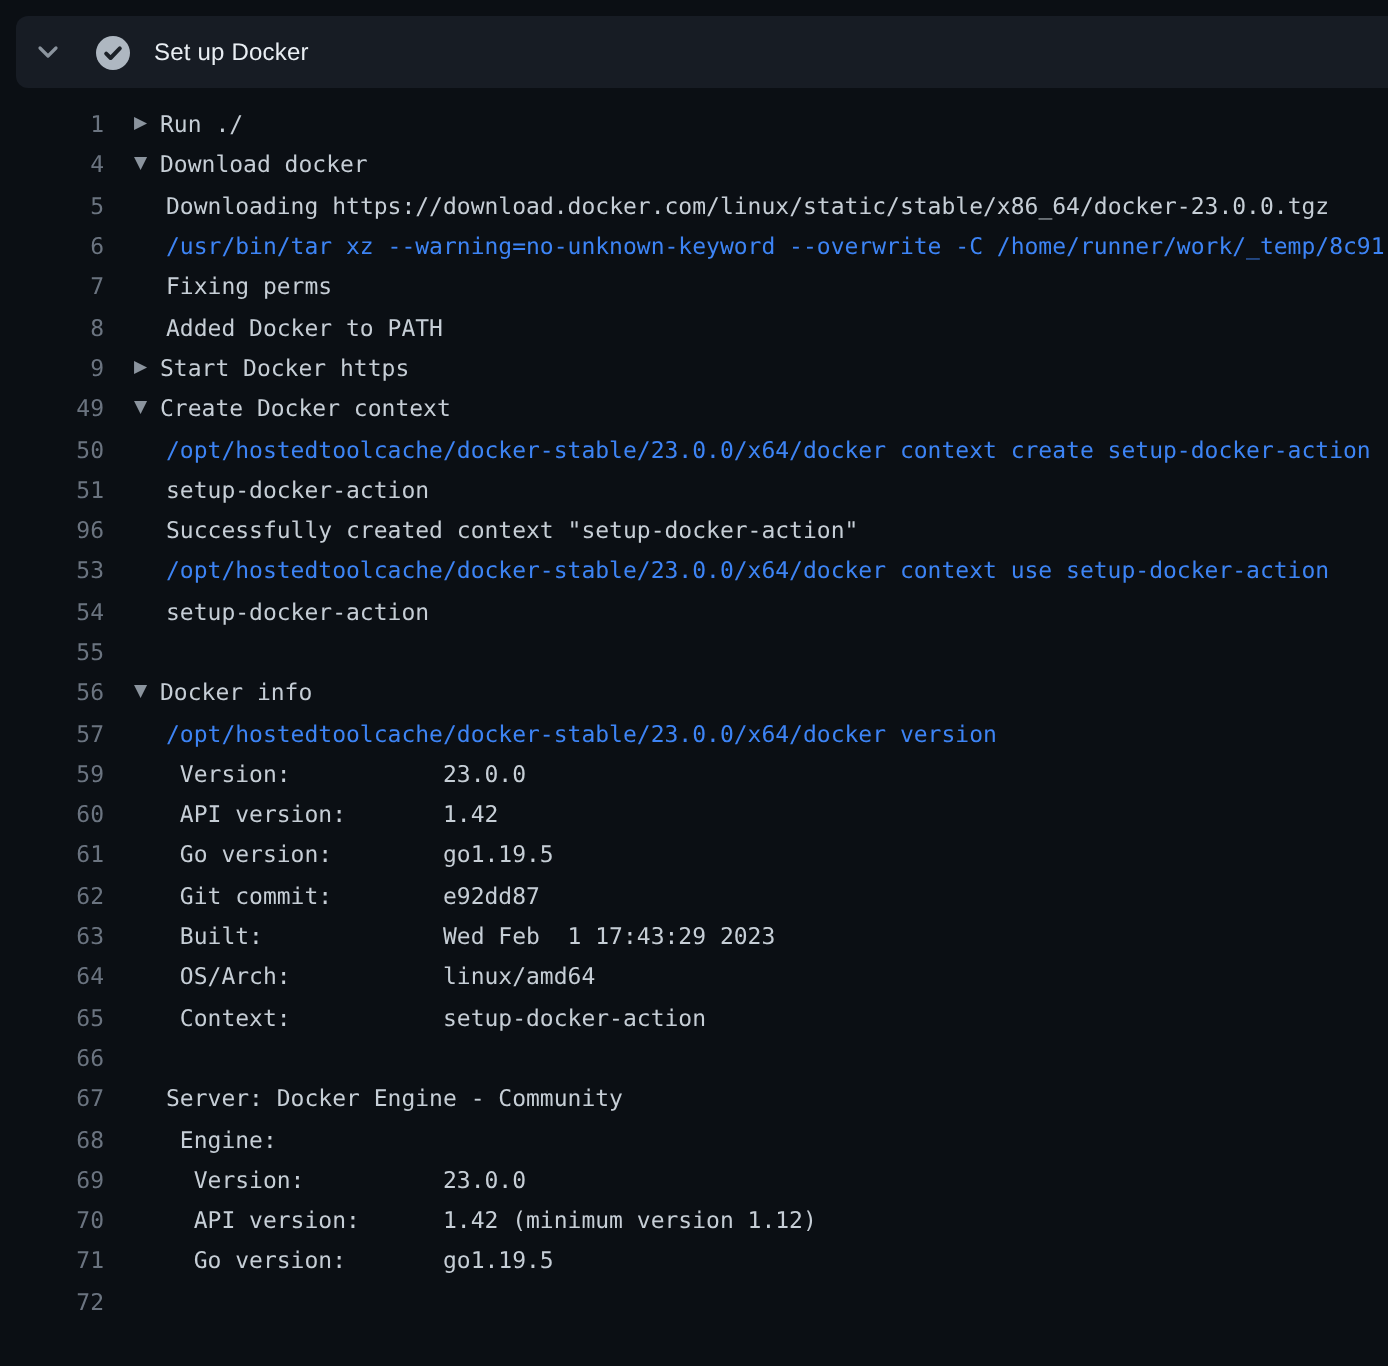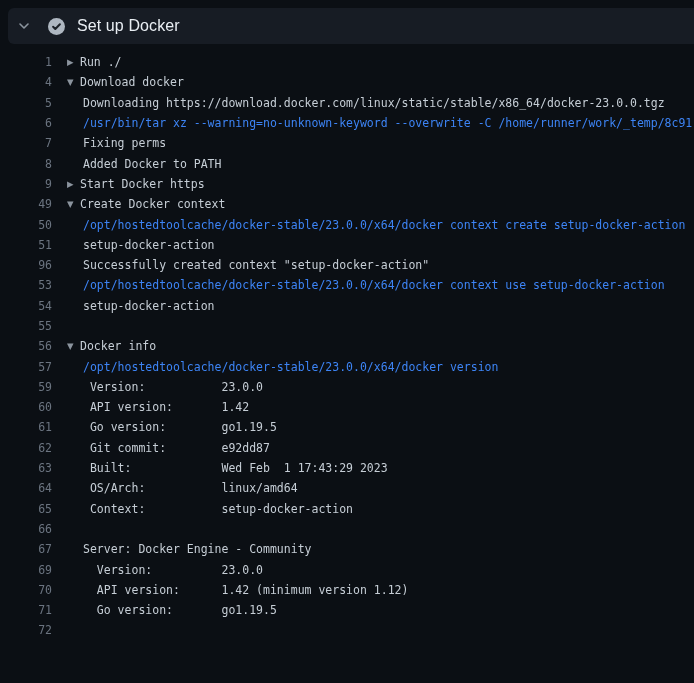--- a/index.html
+++ b/index.html
@@ -35,21 +35,21 @@
     width:22px;height:22px;margin-left:5px;
     display:flex;align-items:center;justify-content:center;
     background:none;border:none;padding:0;cursor:pointer;
   }
   .status-icon{
     margin-left:13px;
     width:17px;height:17px;display:block;
   }
   .step-title{
     margin-left:12px;
-    font-size:16px;font-weight:400;
+    font-size:12px;font-weight:400;
     color:var(--header-text);
     letter-spacing:.1px;
   }
   
   .log{
     position:absolute;top:44px;left:0;right:0;bottom:0;
     padding-top:8px;
     font-family:"DejaVu Sans Mono","Liberation Mono",monospace;
     font-size:11.5px;
   }
@@ -123,17 +123,18 @@
     <div class="row"><a class="num">57</a><span class="arrow"></span><span class="txt cmd child">/opt/hostedtoolcache/docker-stable/23.0.0/x64/docker version</span></div>
     <div class="row"><a class="num">59</a><span class="arrow"></span><span class="txt child"> Version:           23.0.0</span></div>
     <div class="row"><a class="num">60</a><span class="arrow"></span><span class="txt child"> API version:       1.42</span></div>
     <div class="row"><a class="num">61</a><span class="arrow"></span><span class="txt child"> Go version:        go1.19.5</span></div>
     <div class="row"><a class="num">62</a><span class="arrow"></span><span class="txt child"> Git commit:        e92dd87</span></div>
     <div class="row"><a class="num">63</a><span class="arrow"></span><span class="txt child"> Built:             Wed Feb  1 17:43:29 2023</span></div>
     <div class="row"><a class="num">64</a><span class="arrow"></span><span class="txt child"> OS/Arch:           linux/amd64</span></div>
     <div class="row"><a class="num">65</a><span class="arrow"></span><span class="txt child"> Context:           setup-docker-action</span></div>
     <div class="row"><a class="num">66</a><span class="arrow"></span><span class="txt child"></span></div>
     <div class="row"><a class="num">67</a><span class="arrow"></span><span class="txt child">Server: Docker Engine - Community</span></div>
+    <div class="row"><a class="num">68</a><span class="arrow"></span><span class="txt child"> Engine:</span></div>
     <div class="row"><a class="num">69</a><span class="arrow"></span><span class="txt child">  Version:          23.0.0</span></div>
     <div class="row"><a class="num">70</a><span class="arrow"></span><span class="txt child">  API version:      1.42 (minimum version 1.12)</span></div>
     <div class="row"><a class="num">71</a><span class="arrow"></span><span class="txt child">  Go version:       go1.19.5</span></div>
     <div class="row"><a class="num">72</a><span class="arrow"></span></div>
   </div>
 
 </body></html>

